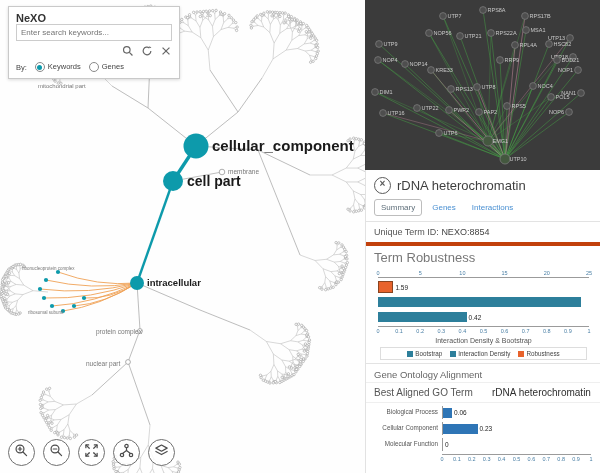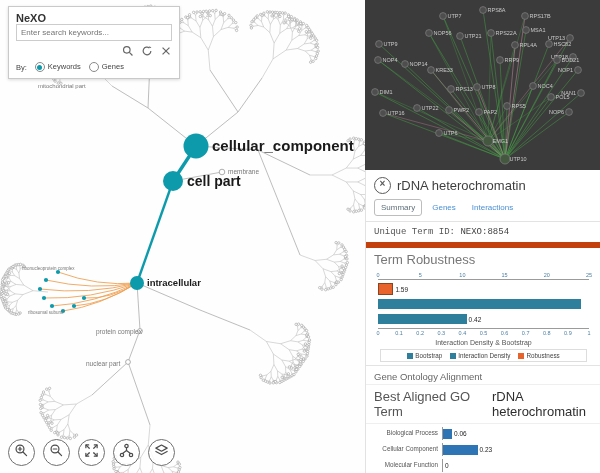--- a/index.html
+++ b/index.html
@@ -36,41 +36,41 @@
   
   .detail-panel{position:absolute;left:365px;top:170px;width:235px;height:303px;background:#fff;
                 border-left:1px solid #e2e2e2;overflow:hidden;}
   .dp-header{display:flex;align-items:center;gap:6px;padding:7px 8px 5px 8px;}
   .dp-close{width:15px;height:15px;min-width:15px;border:1.6px solid #5a5a5a;border-radius:50%;
             color:#5a5a5a;font-size:10px;line-height:12px;text-align:center;cursor:pointer;font-weight:bold;}
   .dp-title{font-size:13px;color:#3f3f3f;}
   .dp-tabs{display:flex;align-items:center;gap:4px;padding:0 8px 5px 8px;border-bottom:1px solid #e3e3e3;}
   .dp-tab{font-size:8px;color:#4a90d2;padding:3px 6px;cursor:pointer;}
   .dp-tab.active{border:1px solid #bdbdbd;border-radius:3px;color:#5f6f7a;}
-  .dp-termid{font-size:9px;color:#555;padding:5px 8px;border-bottom:6px solid #c2410c;font-family:Liberation Mono, monospace;}
+  .dp-termid{font-size:9px;color:#555;padding:5px 8px;border-bottom:4px solid #c2410c;}
   .dp-termid b{font-weight:normal;color:#444;}
   .dp-section-title{font-size:13px;color:#777;padding:4px 8px 2px 8px;}
   .dp-section-title.rule{border-top:1px solid #e3e3e3;margin-top:3px;padding-top:5px;color:#666;font-size:9.5px;}
 
   .rb-axis{position:relative;height:9px;margin:0 12px;}
   .rb-axis-top{border-bottom:1px solid #9b9b9b;margin-top:1px;}
   .rb-axis-bottom{border-top:1px solid #9b9b9b;}
   .rb-tick{position:absolute;transform:translateX(-50%);font-size:5.5px;color:#4a7fa5;}
   .rb-tick-top{bottom:1px;}
   .rb-tick-bot{top:1px;}
   .rb-row{display:flex;align-items:center;height:12px;margin:3px 12px;}
   .rb-bar{height:10px;}
   .rb-val{font-size:6.5px;color:#1d1d1d;margin-left:2px;}
   .rb-xlabel{text-align:center;font-size:7px;color:#555;margin-top:1px;}
   .rb-legend{display:flex;justify-content:center;align-items:center;gap:8px;border:1px solid #ddd;
              margin:3px 14px 0 14px;padding:2px 3px;}
   .rb-lg-item{display:flex;align-items:center;gap:2px;font-size:6.3px;color:#444;}
   .rb-lg-sq{width:6px;height:6px;display:inline-block;}
 
-  .dp-row{display:flex;align-items:center;padding:4px 8px;border-bottom:1px solid #efefef;font-size:13px;}
+  .dp-row{display:flex;align-items:center;padding:4px 8px;border-bottom:1px solid #efefef;font-size:10px;}
   .dp-row .lbl{width:118px;color:#555;}
   .dp-row .val{flex:1;color:#2e2e2e;}
 
   .go-row{display:flex;align-items:center;margin:3px 8px;height:13px;}
   .go-label{width:64px;font-size:6.3px;color:#555;text-align:right;padding-right:4px;line-height:1.05;}
   .go-barwrap{flex:1;display:flex;align-items:center;border-left:1px solid #999;height:13px;}
   .go-bar{height:10px;}
   .go-val{font-size:6.5px;color:#1d1d1d;margin-left:2px;}
   .go-axis{position:relative;height:9px;border-top:1px solid #9b9b9b;margin:0 10px 1px 76px;}
 </style>

